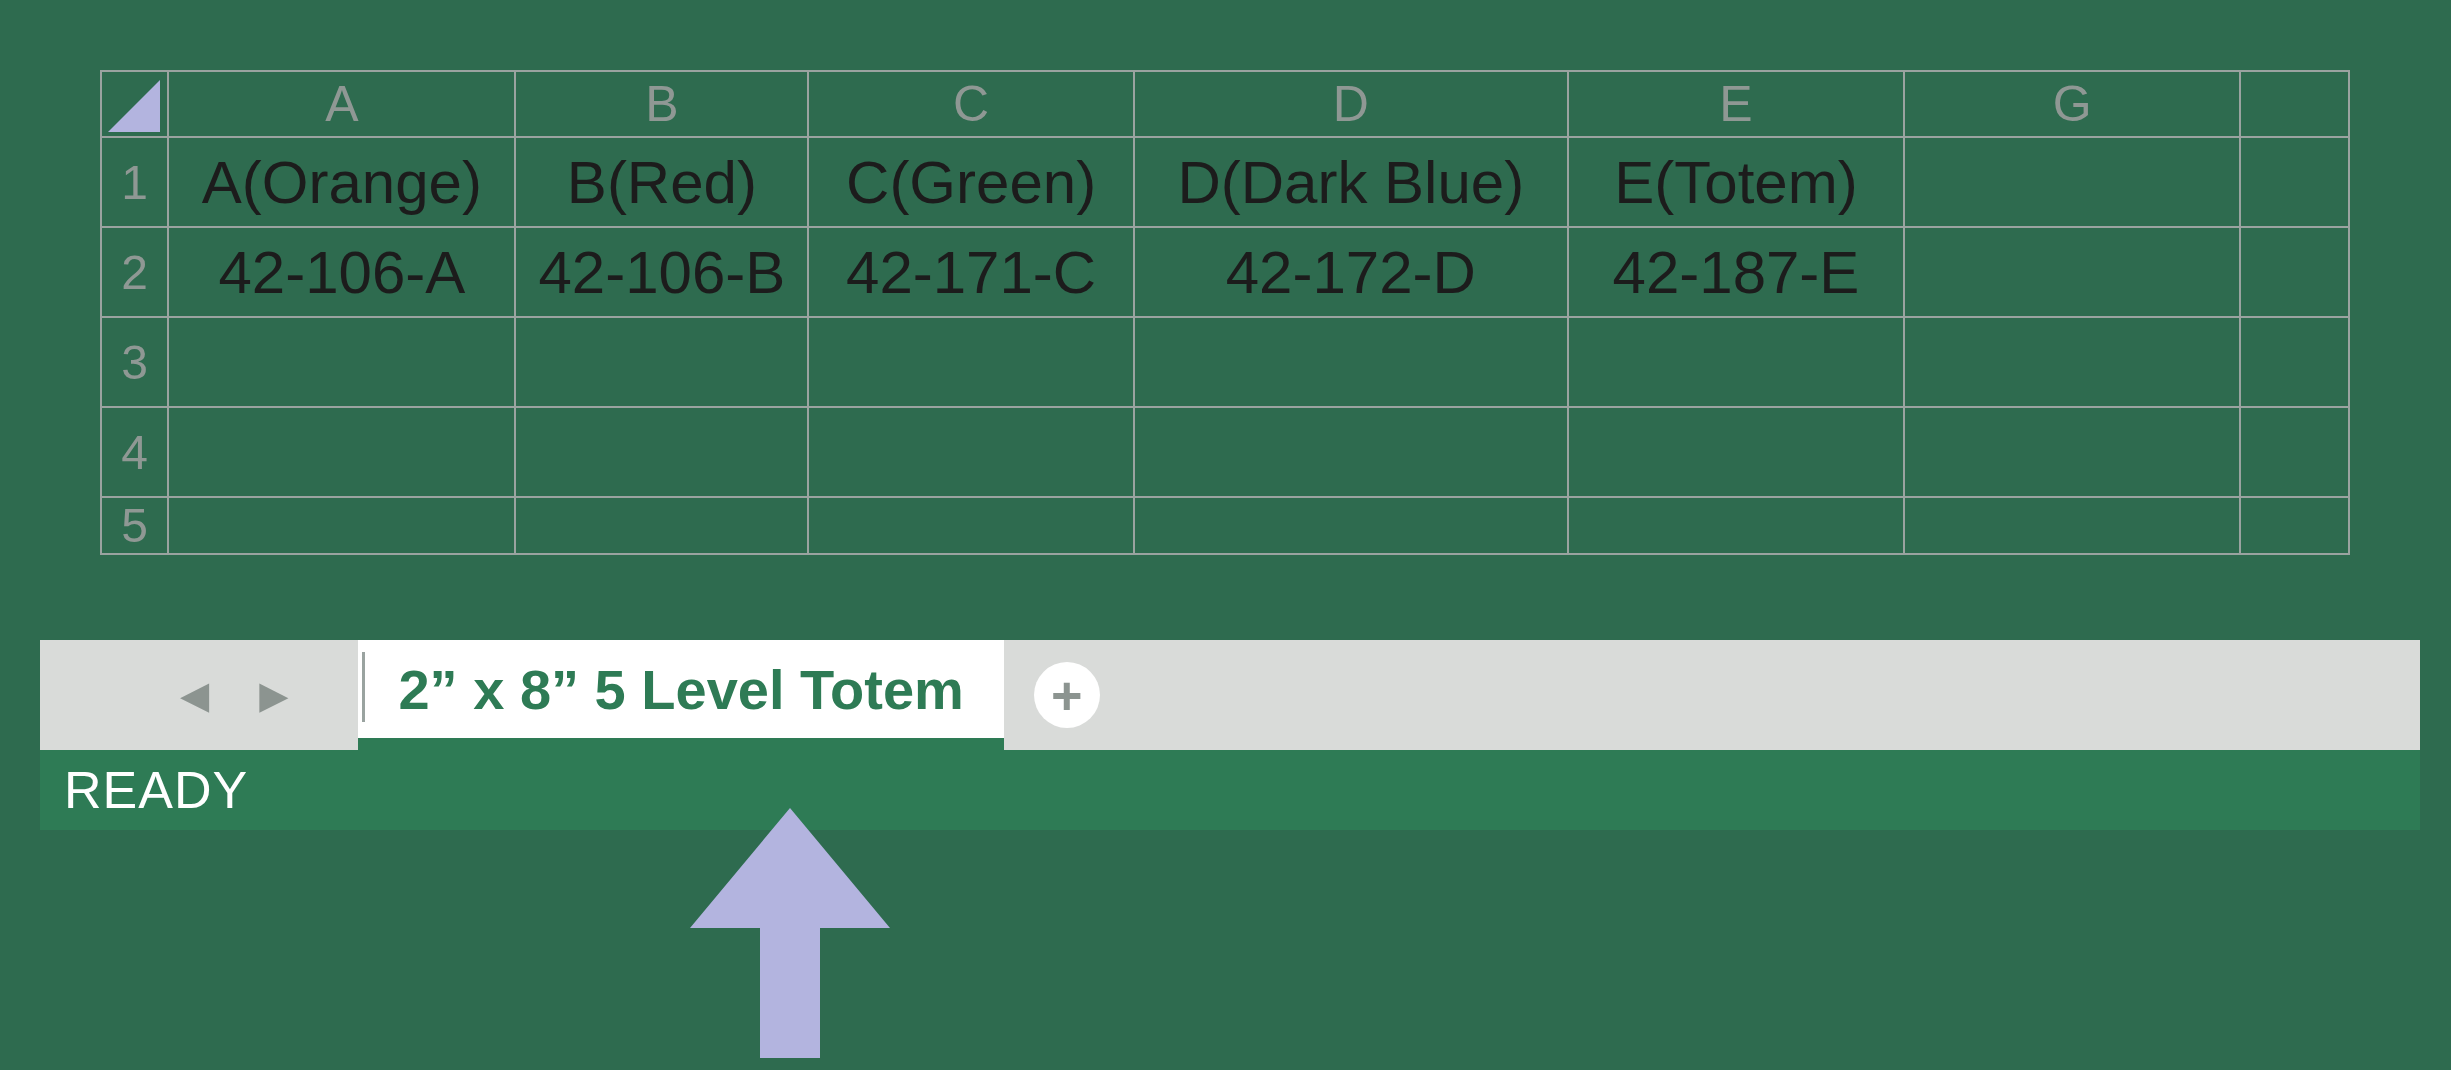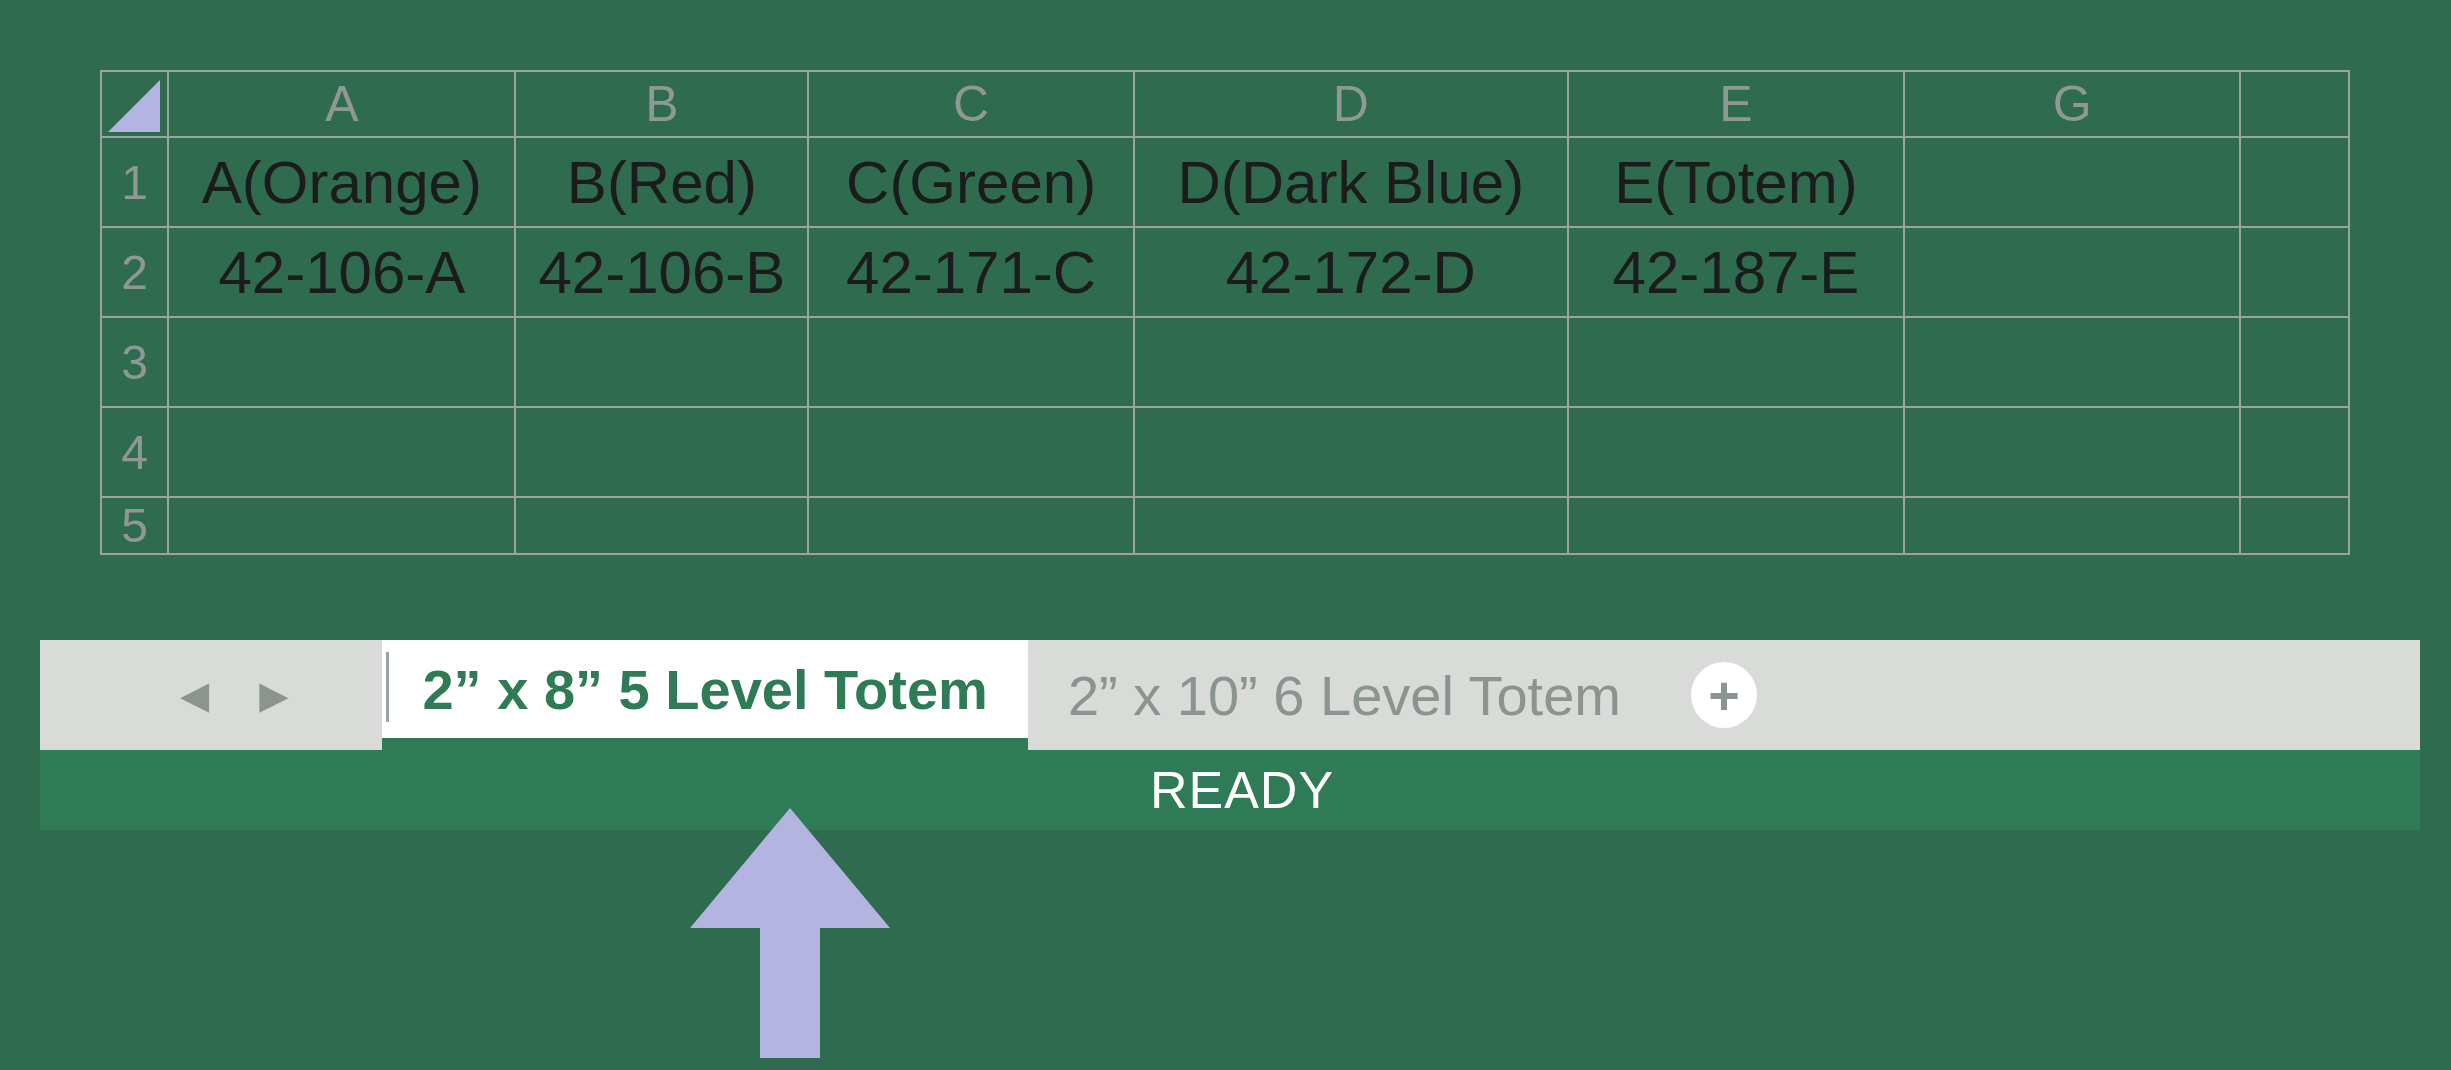--- a/index.html
+++ b/index.html
@@ -89,21 +89,20 @@
     color:#8c9490;
     cursor:pointer;
     white-space:nowrap;
   }
   .tab.active {
     background:#ffffff;
     color:#2e7b55;
     font-weight:bold;
     border-bottom:12px solid #2e7b55;
     position:relative;
-    margin-left:24px;
   }
   .tab.active::before{
     content:"";
     position:absolute;
     left:4px; top:12px; bottom:16px;
     width:3px;
     background:#9aa3a0;
   }
   .addsheet {
     display:flex;
@@ -126,21 +125,20 @@
     top:750px;
     width:2380px;
     height:80px;
     background:#2e7b55;
     color:#ffffff;
     font-size:52px;
     display:flex;
     align-items:center;
     padding-left:24px;
     letter-spacing:1px;
-    justify-content:center;
   }
 
   
   .bigarrow{
     position:absolute;
     left:690px;
     top:808px;
   }
 </style>
 </head>
@@ -230,23 +228,20 @@
   </table>
 
   <div class="tabbar">
     <div class="tab-nav">
       <span class="tri">◀</span>
       <span class="tri">▶</span>
     </div>
     <div class="tab active">
       <span>2” x 8” 5 Level Totem</span>
     </div>
-    <div class="tab">
-      <span>2” x 10” 6 Level Totem</span>
-    </div>
     <div class="addsheet">
       <div class="circle">+</div>
     </div>
   </div>
 
   <div class="statusbar">
     <span>READY</span>
   </div>
 
   <div class="bigarrow">

